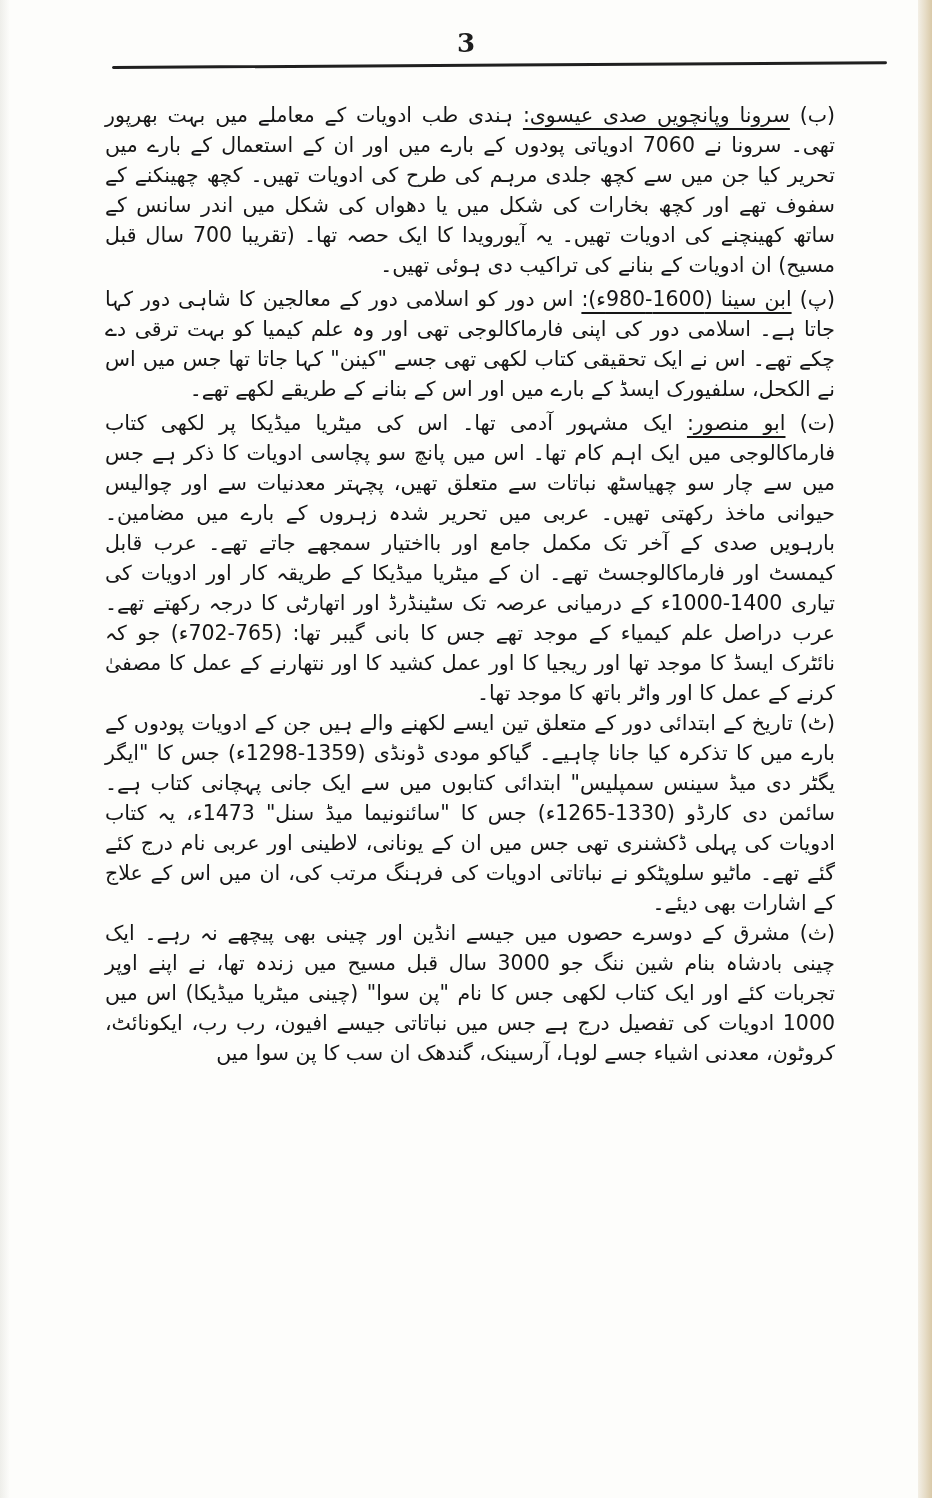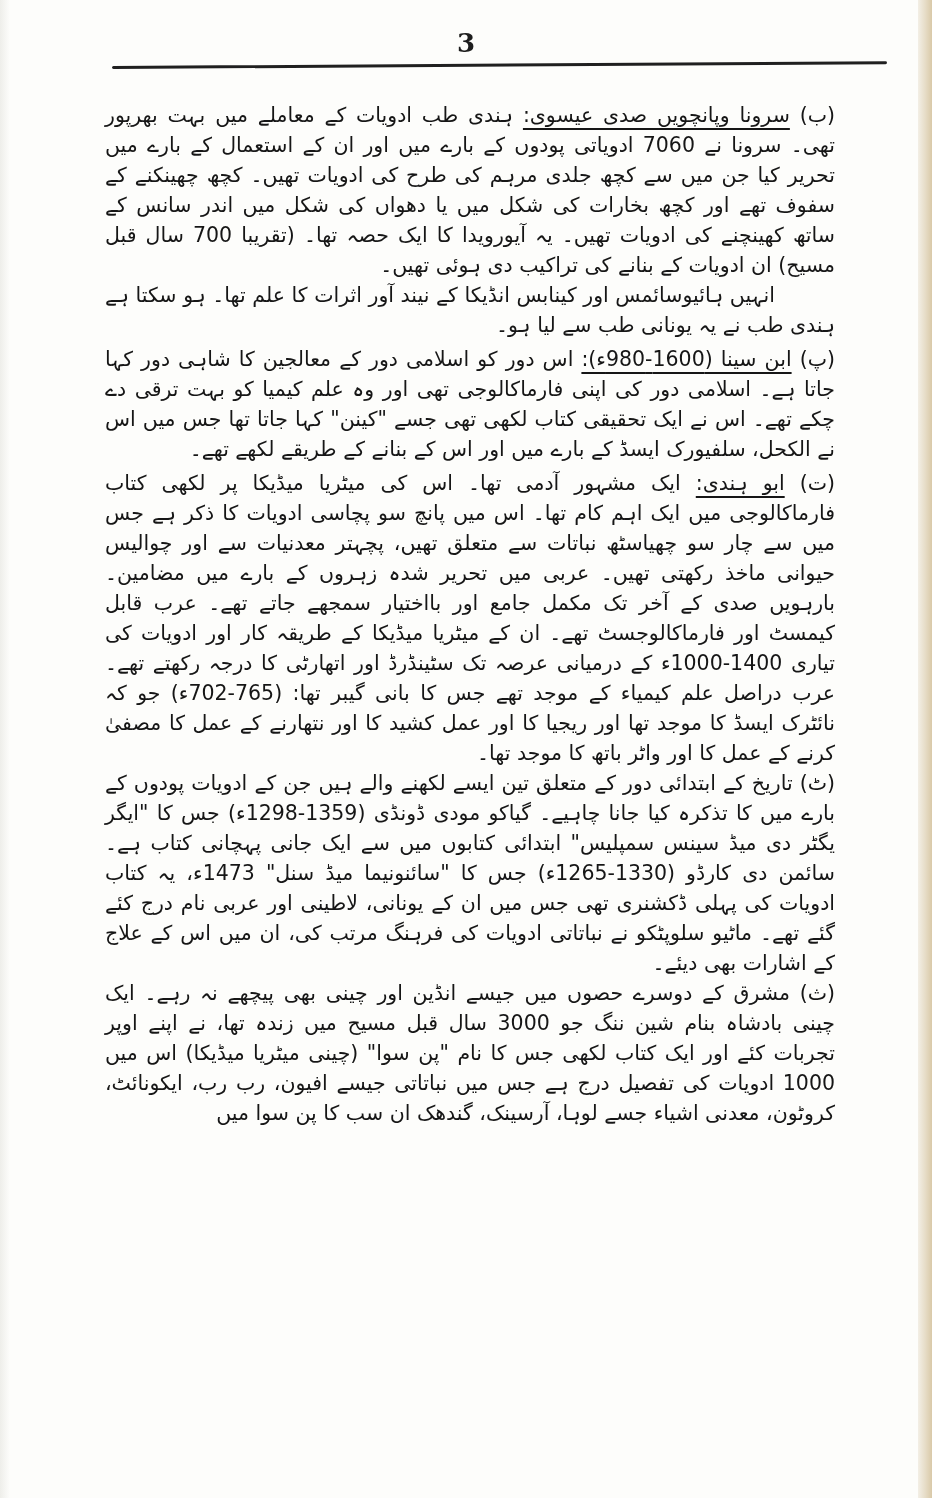--- a/index.html
+++ b/index.html
@@ -90,37 +90,34 @@
 <div class="header-rule"></div>
 
 <div class="content">
 
   <p class="para">
     <span class="label">(ب)</span>
     <span class="heading">سرونا وپانچویں صدی عیسوی:</span>
     <span>ہندی طب ادویات کے معاملے میں بہت بھرپور تھی۔ سرونا نے 7060 ادویاتی پودوں کے بارے میں اور ان کے استعمال کے بارے میں تحریر کیا جن میں سے کچھ جلدی مرہم کی طرح کی ادویات تھیں۔ کچھ چھینکنے کے سفوف تھے اور کچھ بخارات کی شکل میں یا دھواں کی شکل میں اندر سانس کے ساتھ کھینچنے کی ادویات تھیں۔ یہ آیورویدا کا ایک حصہ تھا۔ (تقریبا 700 سال قبل مسیح) ان ادویات کے بنانے کی تراکیب دی ہوئی تھیں۔</span>
   </p>
 
-  <p class="para indent">
-    <span>انہیں ہائیوسائمس اور کینابس انڈیکا کے نیند آور اثرات کا علم تھا۔ ہو سکتا ہے ہندی طب نے یہ یونانی طب سے لیا ہو۔</span>
-  </p>
 
   <div class="gap"></div>
 
   <p class="para">
     <span class="label">(پ)</span>
     <span class="heading">ابن سینا (1600-980ء):</span>
     <span>اس دور کو اسلامی دور کے معالجین کا شاہی دور کہا جاتا ہے۔ اسلامی دور کی اپنی فارماکالوجی تھی اور وہ علم کیمیا کو بہت ترقی دے چکے تھے۔ اس نے ایک تحقیقی کتاب لکھی تھی جسے "کینن" کہا جاتا تھا جس میں اس نے الکحل، سلفیورک ایسڈ کے بارے میں اور اس کے بنانے کے طریقے لکھے تھے۔</span>
   </p>
 
   <div class="gap"></div>
 
   <p class="para">
     <span class="label">(ت)</span>
-    <span class="heading">ابو ہندی:</span>
+    <span class="heading">ابو منصور:</span>
     <span>ایک مشہور آدمی تھا۔ اس کی میٹریا میڈیکا پر لکھی کتاب فارماکالوجی میں ایک اہم کام تھا۔ اس میں پانچ سو پچاسی ادویات کا ذکر ہے جس میں سے چار سو چھیاسٹھ نباتات سے متعلق تھیں، پچہتر معدنیات سے اور چوالیس حیوانی ماخذ رکھتی تھیں۔ عربی میں تحریر شدہ زہروں کے بارے میں مضامین۔ بارہویں صدی کے آخر تک مکمل جامع اور بااختیار سمجھے جاتے تھے۔ عرب قابل کیمسٹ اور فارماکالوجسٹ تھے۔ ان کے میٹریا میڈیکا کے طریقہ کار اور ادویات کی تیاری 1400-1000ء کے درمیانی عرصہ تک سٹینڈرڈ اور اتھارٹی کا درجہ رکھتے تھے۔ عرب دراصل علم کیمیاء کے موجد تھے جس کا بانی گیبر تھا: (765-702ء) جو کہ نائٹرک ایسڈ کا موجد تھا اور ریجیا کا اور عمل کشید کا اور نتھارنے کے عمل کا مصفیٰ کرنے کے عمل کا اور واٹر باتھ کا موجد تھا۔</span>
   </p>
 
   <p class="para">
     <span class="label">(ٹ)</span>
     <span>تاریخ کے ابتدائی دور کے متعلق تین ایسے لکھنے والے ہیں جن کے ادویات پودوں کے بارے میں کا تذکرہ کیا جانا چاہیے۔ گیاکو مودی ڈونڈی (1359-1298ء) جس کا "ایگر یگٹر دی میڈ سینس سمپلیس" ابتدائی کتابوں میں سے ایک جانی پہچانی کتاب ہے۔ سائمن دی کارڈو (1330-1265ء) جس کا "سائنونیما میڈ سنل" 1473ء، یہ کتاب ادویات کی پہلی ڈکشنری تھی جس میں ان کے یونانی، لاطینی اور عربی نام درج کئے گئے تھے۔ ماٹیو سلوپٹکو نے نباتاتی ادویات کی فرہنگ مرتب کی، ان میں اس کے علاج کے اشارات بھی دیئے۔</span>
   </p>
 
   <p class="para">
     <span class="label">(ث)</span>

